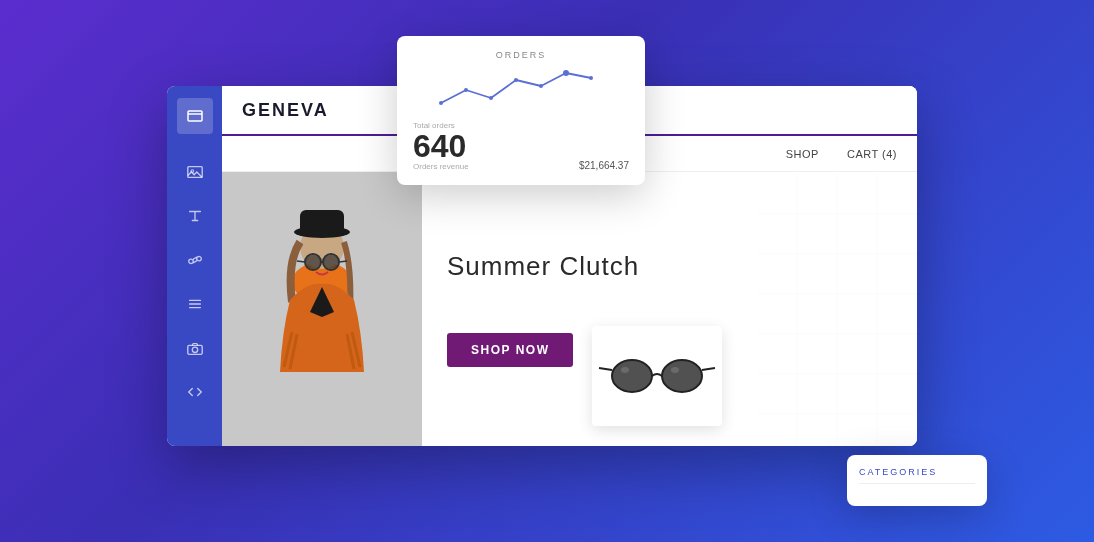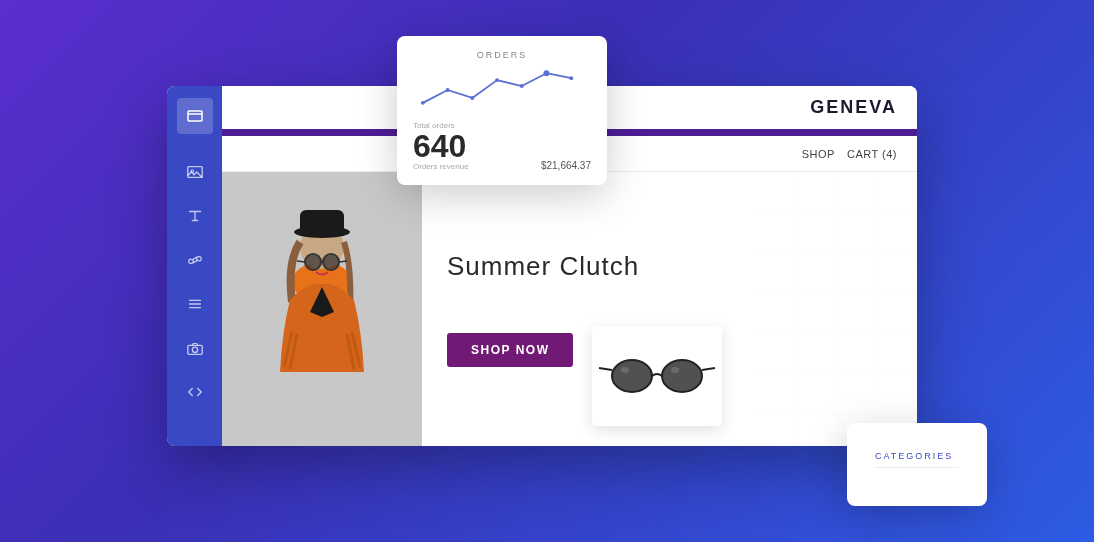--- a/index.html
+++ b/index.html
@@ -73,22 +73,21 @@
       background: #f0f2f7;
     }
 
     
     .editor-topbar {
       background: white;
       height: 50px;
       display: flex;
       align-items: center;
       padding: 0 20px;
-      border-bottom: 7px solid #4c1d95;
-      justify-content: flex-end;
+      border-bottom: 2px solid #4c1d95;
     }
 
     .brand-name {
       font-size: 18px;
       font-weight: 800;
       letter-spacing: 2px;
       color: #1a1a2e;
     }
 
     
@@ -104,21 +103,21 @@
       height: 36px;
       display: flex;
       align-items: center;
       justify-content: flex-end;
       padding: 0 20px;
       border-bottom: 1px solid #eee;
     }
 
     .nav-items {
       display: flex;
-      gap: 12px;
+      gap: 28px;
       font-size: 11px;
       color: #555;
       letter-spacing: 0.5px;
     }
 
     .nav-item {
       cursor: pointer;
       color: #444;
       font-size: 11px;
     }
@@ -202,21 +201,21 @@
       width: 160px;
       height: 100%;
       opacity: 0.15;
     }
 
     
     .orders-widget {
       position: absolute;
       top: -20px;
       left: 280px;
-      width: 210px;
+      width: 248px;
       background: white;
       border-radius: 8px;
       box-shadow: 0 10px 40px rgba(0,0,0,0.2);
       padding: 14px 16px;
       z-index: 10;
     }
 
     .widget-title {
       font-size: 9px;
       letter-spacing: 2px;
@@ -258,21 +257,21 @@
 
     
     .categories-widget {
       position: absolute;
       bottom: -20px;
       right: -10px;
       width: 140px;
       background: white;
       border-radius: 8px;
       box-shadow: 0 10px 40px rgba(0,0,0,0.2);
-      padding: 28px;
+      padding: 12px;
       z-index: 10;
     }
 
     .cat-title {
       font-size: 9px;
       letter-spacing: 2px;
       color: #3949c4;
       text-transform: uppercase;
       margin-bottom: 10px;
       padding-bottom: 6px;

